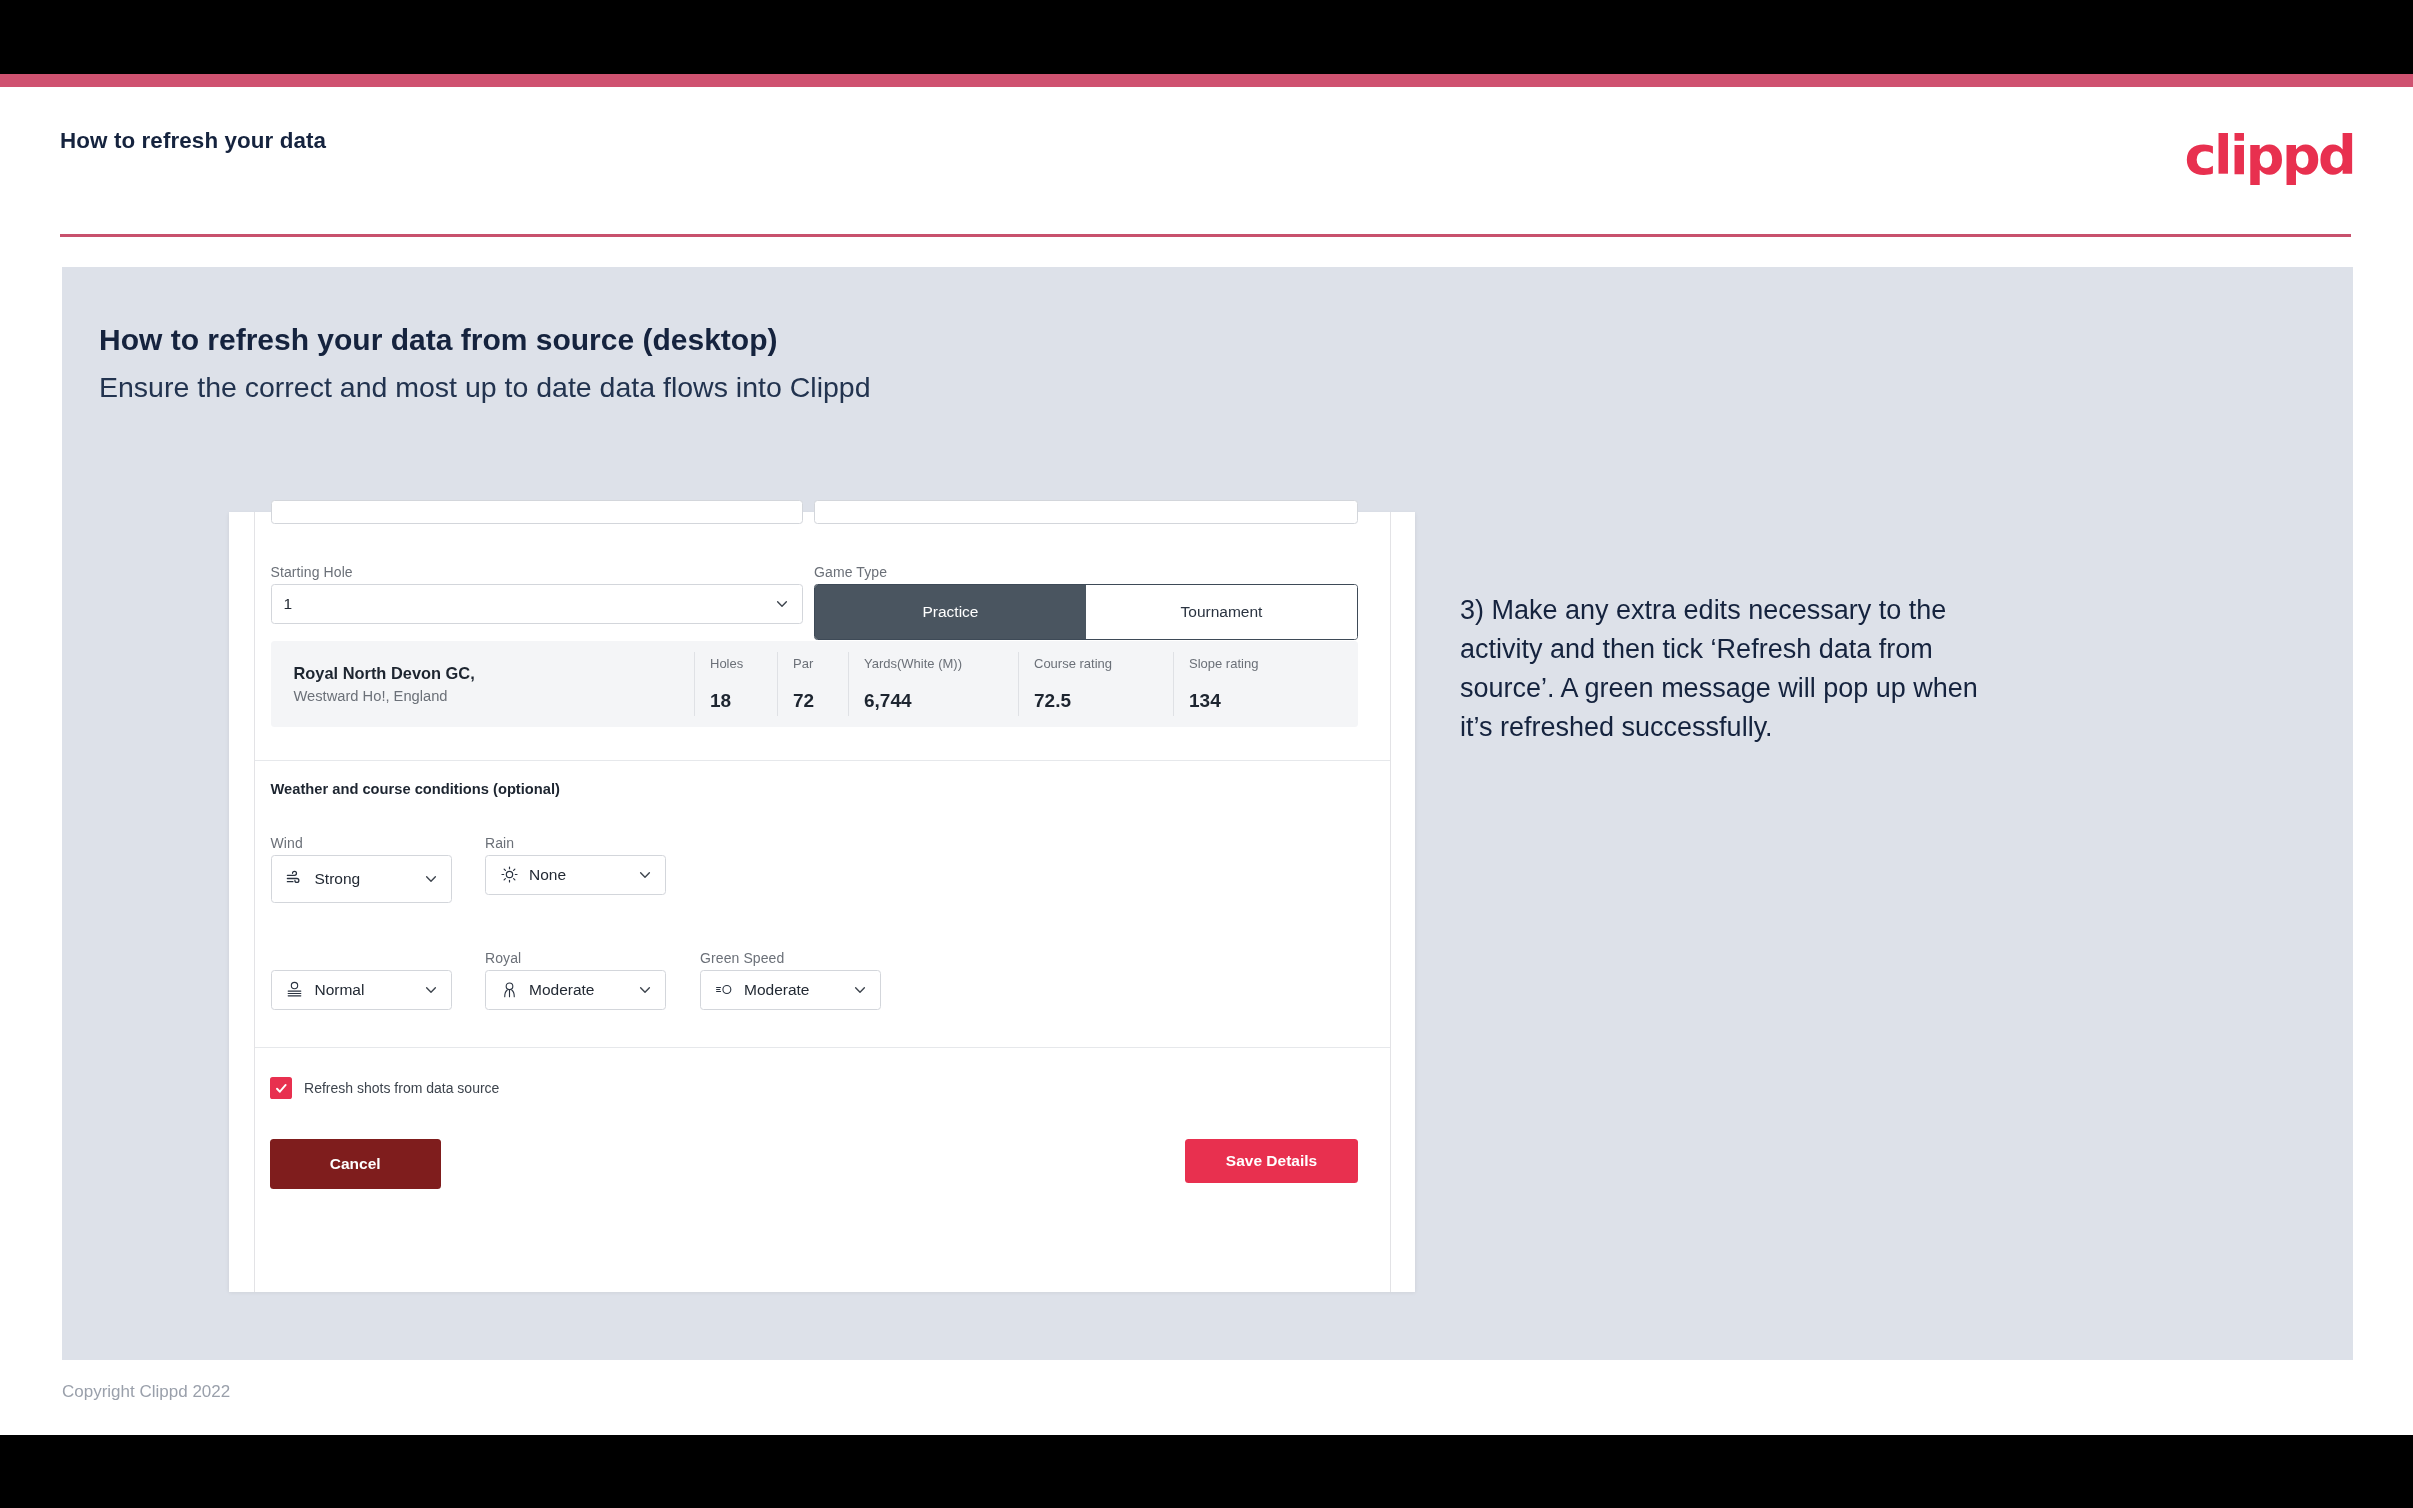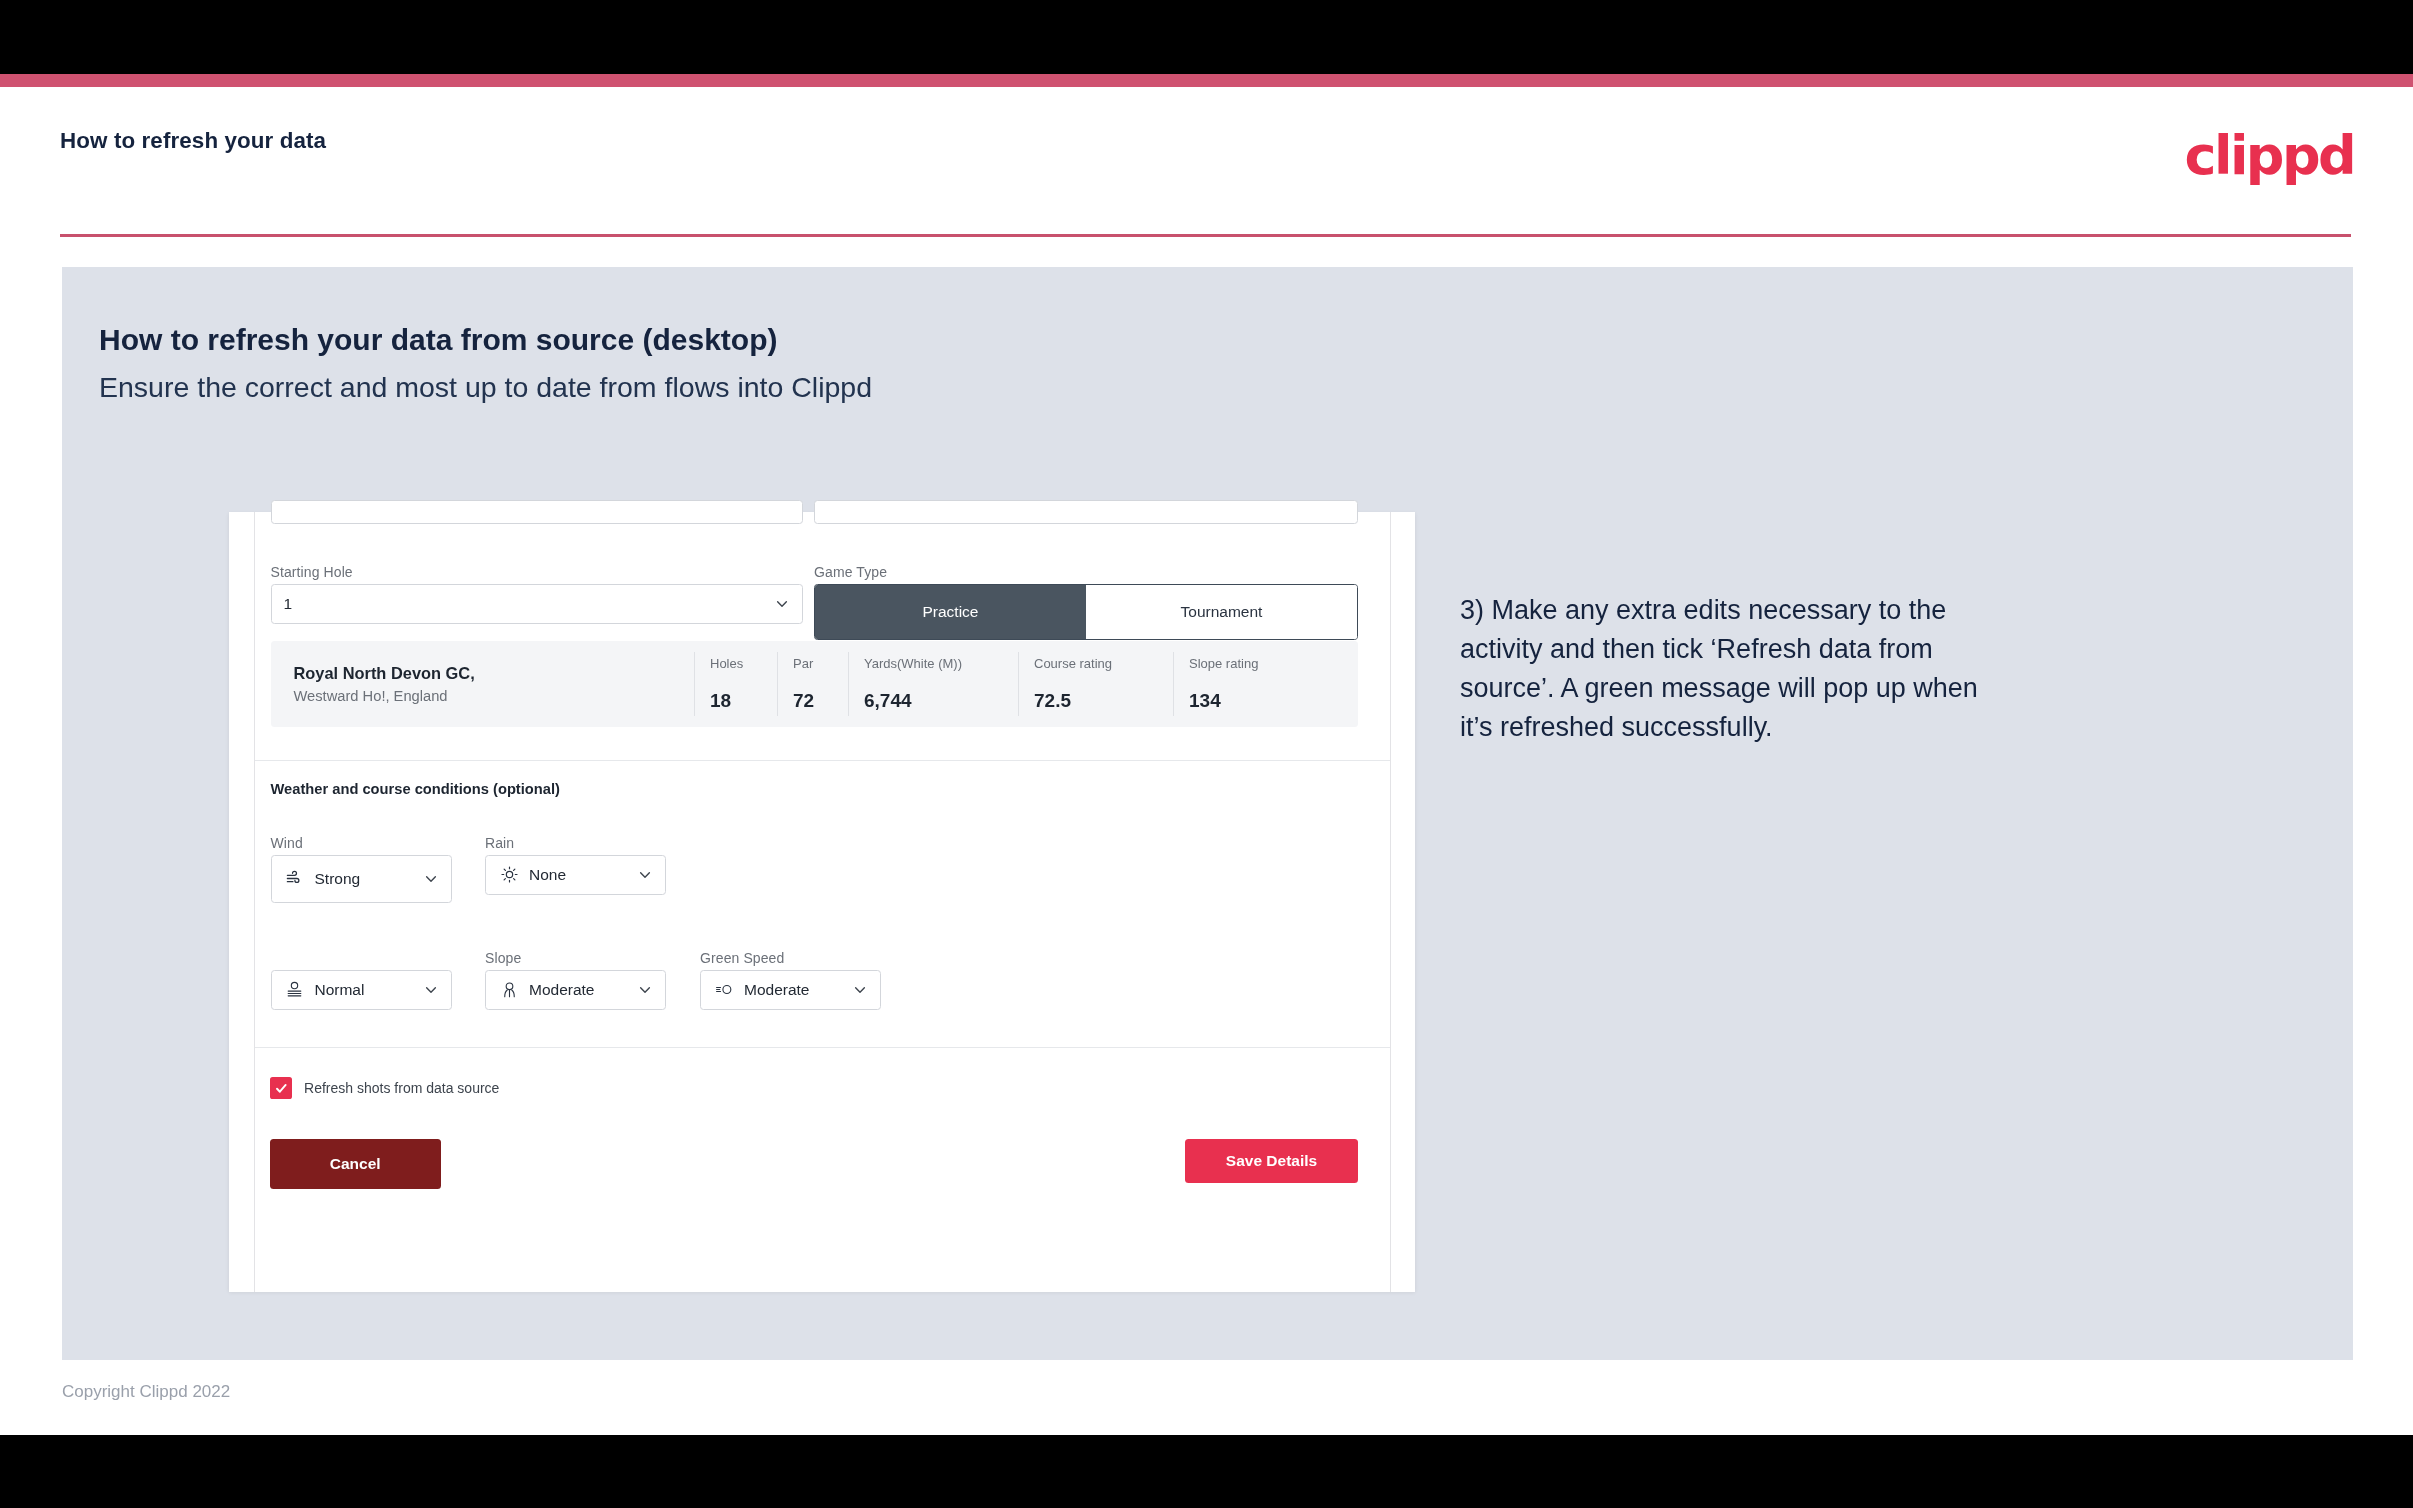--- a/index.html
+++ b/index.html
@@ -309,21 +309,21 @@
 <div class="bar-bottom-black"></div>
 
 <div class="slide">
 
   <div class="page-header-title" style="top:41px;">How to refresh your data</div>
   <div class="brand-logo" style="top:42px;">clippd</div>
   <div class="header-rule" style="top:147px;"></div>
 
   <div class="panel" style="top:180px;"></div>
   <div class="panel-title" style="top:236px;">How to refresh your data from source (desktop)</div>
-  <div class="panel-subtitle" style="top:284px;">Ensure the correct and most up to date from flows into Clippd</div>
+  <div class="panel-subtitle" style="top:284px;">Ensure the correct and most up to date data flows into Clippd</div>
 
   <div class="shot-card" style="top:425px;">
     <div class="shot-guide-left"></div>
     <div class="shot-guide-right"></div>
 
     <div class="shot-inner">
 
       <div class="cut-input a"></div>
       <div class="cut-input b"></div>
 
@@ -416,21 +416,21 @@
           </svg>
         </span>
         <span class="sel-val">Normal</span>
         <span class="chev">
           <svg width="14" height="14" viewBox="0 0 16 16">
               <path d="M3 5.5 L8 10.5 L13 5.5" fill="none" stroke="#3d444d" stroke-width="1.6" stroke-linecap="round" stroke-linejoin="round"></path>
             </svg>
         </span>
       </div>
 
-      <div class="fld-label" style="left:230px; top:438px;">Slope</div>
+      <div class="fld-label" style="left:230px; top:438px;">Royal</div>
       <div class="sel" style="left:230px; top:458px; width:181px; height:40px;">
         <span class="sel-ico">
           <svg width="19" height="19" viewBox="0 0 24 24" fill="none" stroke="#2a3340" stroke-width="1.4" stroke-linecap="round">
             <circle cx="12" cy="8" r="4.2"></circle>
             <path d="M6 21c0-4 1.5-7 3-8M12 21v-8M18 21c0-4-1.5-7-3-8"></path>
           </svg>
         </span>
         <span class="sel-val">Moderate</span>
         <span class="chev">
           <svg width="14" height="14" viewBox="0 0 16 16">

